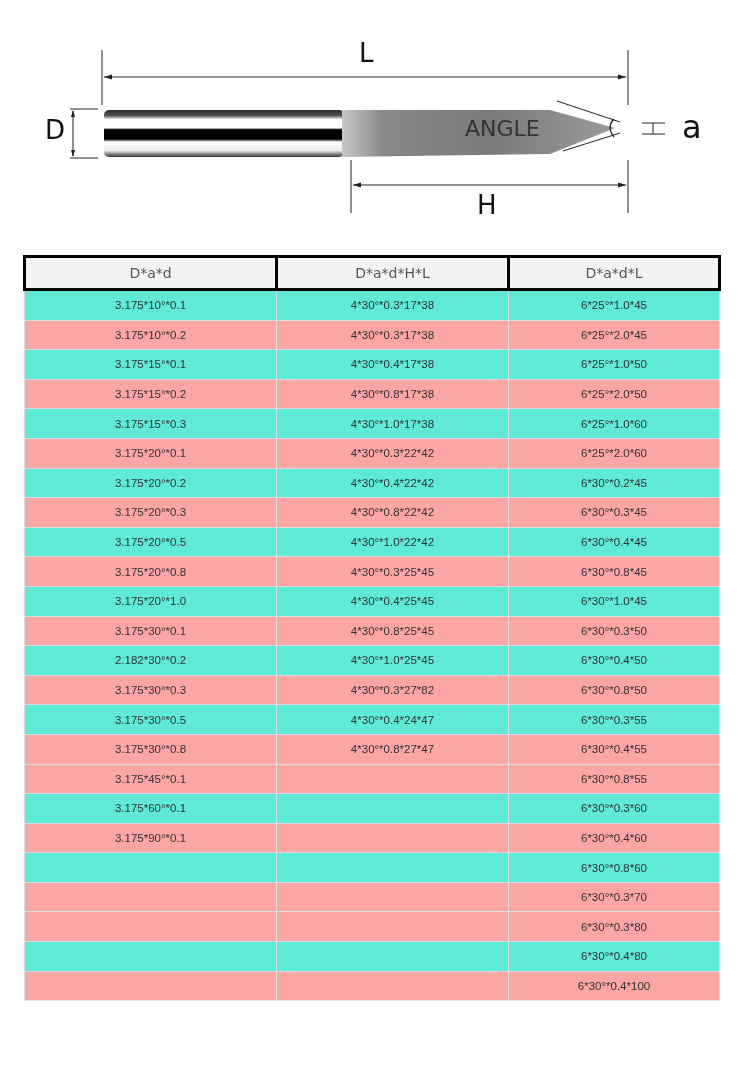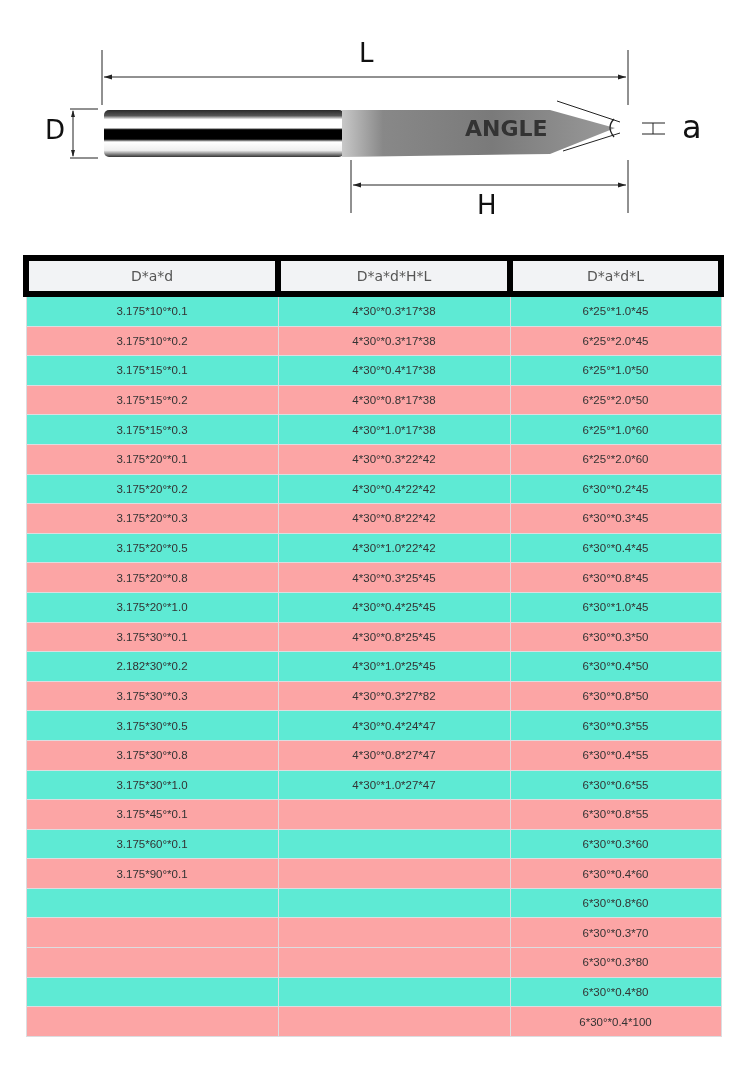--- a/index.html
+++ b/index.html
@@ -2,21 +2,21 @@
 <html><head>
 <meta charset="utf-8">
 <style>
   html,body{margin:0;padding:0;background:#ffffff;}
   body{width:750px;height:1074px;position:relative;overflow:hidden;font-family:"DejaVu Sans","Liberation Sans",sans-serif;color:#333;}
   .diagram{position:absolute;left:0;top:0;width:750px;height:240px;}
   .lbl{position:absolute;font-family:"DejaVu Sans",sans-serif;color:#111;}
   .tbl-wrap{position:absolute;left:23px;top:255px;width:695px;}
   table{border-collapse:collapse;width:695px;table-layout:fixed;}
   col.c1{width:252px;} col.c2{width:232px;} col.c3{width:211px;}
-  th{background:#f2f3f5;height:30px;font-weight:normal;font-size:14px;color:#555;border:6px solid #000000;padding:0;text-align:center;font-family:"DejaVu Sans",sans-serif;}
+  th{background:#f2f3f5;height:30px;font-weight:normal;font-size:14px;color:#555;border:3px solid #000000;padding:0;text-align:center;font-family:"DejaVu Sans",sans-serif;}
   td{height:28.6px;font-size:11.5px;color:#333;border:1px solid #dcdde0;padding:0;text-align:center;font-family:"Liberation Sans",sans-serif;}
   tr.odd td{background:#5eead4;}
   tr.even td{background:#fca5a5;}
 </style>
 </head>
 <body>
 
 <div class="diagram">
   <svg width="750" height="240" viewBox="0 0 750 240">
     <defs>
@@ -64,21 +64,21 @@
     <line x1="653" y1="123" x2="653" y2="134" stroke="#222" stroke-width="1"></line>
 
     <line x1="351" y1="160" x2="351" y2="213" stroke="#222" stroke-width="1"></line>
     <line x1="628" y1="160" x2="628" y2="213" stroke="#222" stroke-width="1"></line>
     <line x1="353" y1="185" x2="626" y2="185" stroke="#222" stroke-width="1"></line>
     <polygon points="353,185 361,182.5 361,187.5" fill="#222"></polygon>
     <polygon points="626,185 618,182.5 618,187.5" fill="#222"></polygon>
   </svg>
   <div class="lbl" style="left:359px;top:38px;font-size:26px;">L</div>
   <div class="lbl" style="left:45px;top:115px;font-size:26px;">D</div>
-  <div class="lbl" style="left:465px;top:116px;font-size:22px;color:#333;font-weight:bold;">ANGLE</div>
+  <div class="lbl" style="left:465px;top:116px;font-size:22px;color:#333;">ANGLE</div>
   <div class="lbl" style="left:682px;top:108px;font-size:32px;">a</div>
   <div class="lbl" style="left:477px;top:190px;font-size:26px;">H</div>
 </div>
 
 <div class="tbl-wrap">
   <table>
     <colgroup>
         <col class="c1">
         <col class="c2">
         <col class="c3">
@@ -164,25 +164,20 @@
         <tr class="odd">
           <td>3.175*30°*0.5</td>
           <td>4*30°*0.4*24*47</td>
           <td>6*30°*0.3*55</td>
         </tr>
         <tr class="even">
           <td>3.175*30°*0.8</td>
           <td>4*30°*0.8*27*47</td>
           <td>6*30°*0.4*55</td>
         </tr>
-        <tr class="odd">
-          <td>3.175*30°*1.0</td>
-          <td>4*30°*1.0*27*47</td>
-          <td>6*30°*0.6*55</td>
-        </tr>
         <tr class="even">
           <td>3.175*45°*0.1</td>
           <td></td>
           <td>6*30°*0.8*55</td>
         </tr>
         <tr class="odd">
           <td>3.175*60°*0.1</td>
           <td></td>
           <td>6*30°*0.3*60</td>
         </tr>

